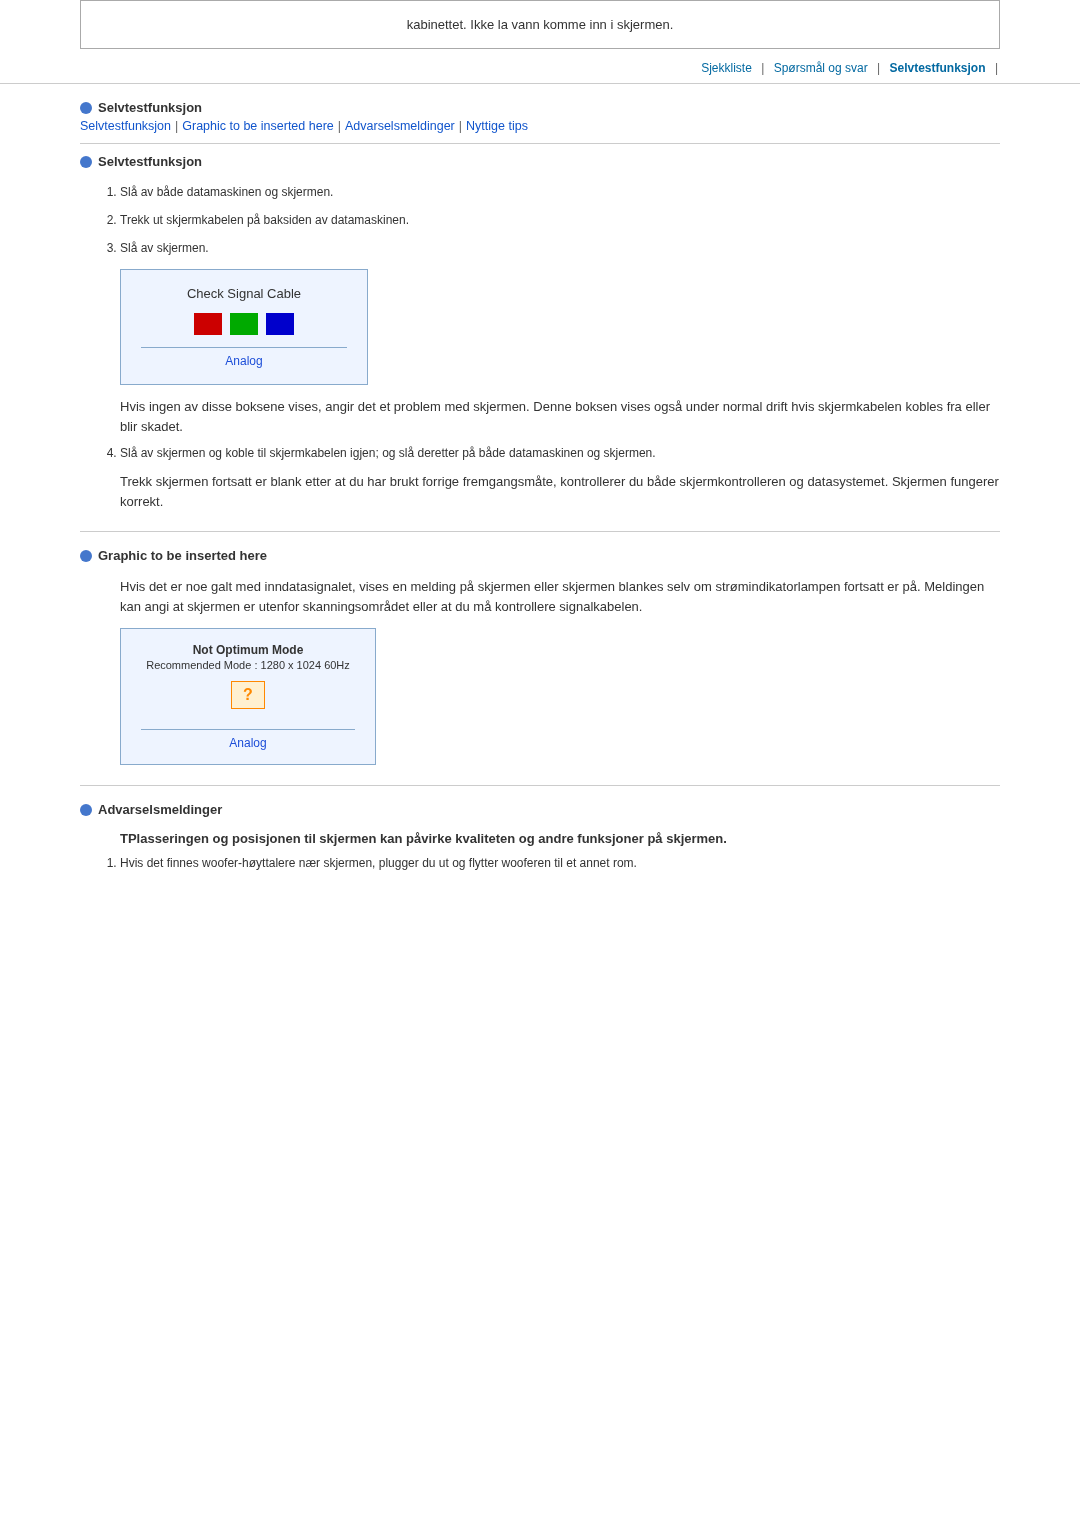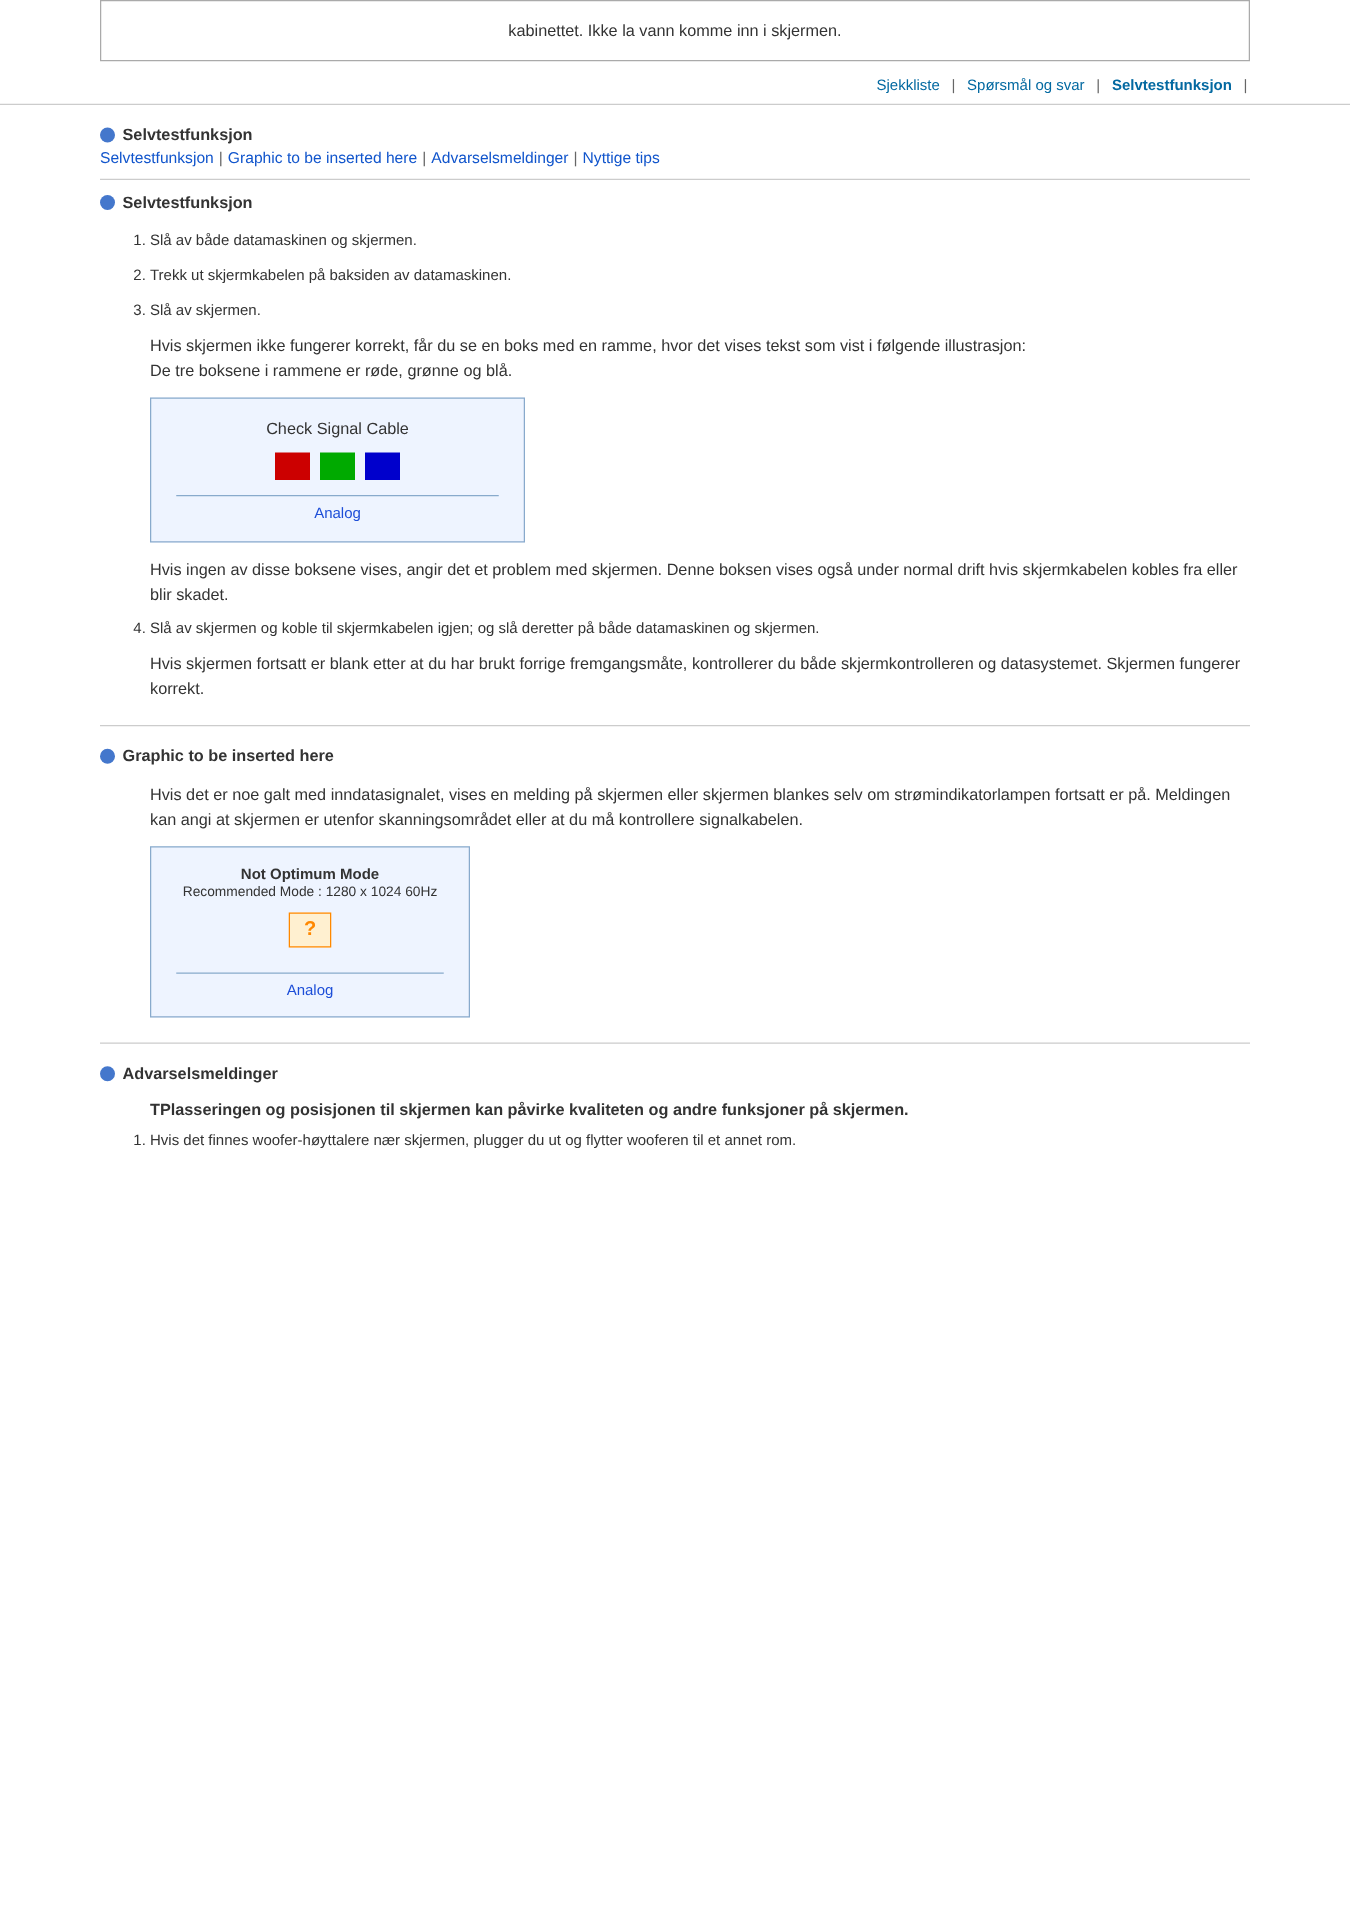--- a/index.html
+++ b/index.html
@@ -123,21 +123,21 @@
       font-size: 13px;
       line-height: 1.5;
       margin: 8px 0 8px 40px;
     }
 
     .diagram-box {
       border: 1px solid #88AACC;
       background: #EEF4FF;
       margin: 12px 40px 12px 40px;
       padding: 16px 20px;
-      width: 300px;
+      width: 248px;
       text-align: center;
     }
 
     .diagram-title {
       font-size: 13px;
       color: #333;
       margin-bottom: 12px;
     }
 
     .color-blocks {
@@ -247,42 +247,38 @@
       <span class="bullet-icon"></span>
       <span class="section-title">Selvtestfunksjon</span>
     </div>
 
     <ol class="steps-list">
       <li>Slå av både datamaskinen og skjermen.</li>
       <li>Trekk ut skjermkabelen på baksiden av datamaskinen.</li>
       <li>Slå av skjermen.</li>
     </ol>
 
-    <div class="paragraph">
-      Hvis skjermen ikke fungerer korrekt, får du se en boks med en ramme, hvor det vises tekst som vist i følgende illustrasjon:<br>
-      De tre boksene i rammene er røde, grønne og blå.
-    </div>
 
     <div class="diagram-box">
       <div class="diagram-title">Check Signal Cable</div>
       <div class="color-blocks">
         <div class="color-block" style="background:#CC0000;"></div>
         <div class="color-block" style="background:#00AA00;"></div>
         <div class="color-block" style="background:#0000CC;"></div>
       </div>
       <div class="diagram-label">Analog</div>
     </div>
 
     <div class="paragraph">Hvis ingen av disse boksene vises, angir det et problem med skjermen. Denne boksen vises også under normal drift hvis skjermkabelen kobles fra eller blir skadet.</div>
 
     <ol class="steps-list" start="4">
       <li>Slå av skjermen og koble til skjermkabelen igjen; og slå deretter på både datamaskinen og skjermen.</li>
     </ol>
 
-    <div class="paragraph">Hvis skjermen fortsatt er blank etter at du har brukt forrige fremgangsmåte, kontrollerer du både skjermkontrolleren og datasystemet. Skjermen fungerer korrekt.</div>
+    <div class="paragraph">Trekk skjermen fortsatt er blank etter at du har brukt forrige fremgangsmåte, kontrollerer du både skjermkontrolleren og datasystemet. Skjermen fungerer korrekt.</div>
   </div>
 
   <hr class="section-divider">
 
   <div class="subsection">
     <div class="subsection-header">
       <span class="bullet-icon"></span>
       <span class="section-title">Graphic to be inserted here</span>
     </div>
 

